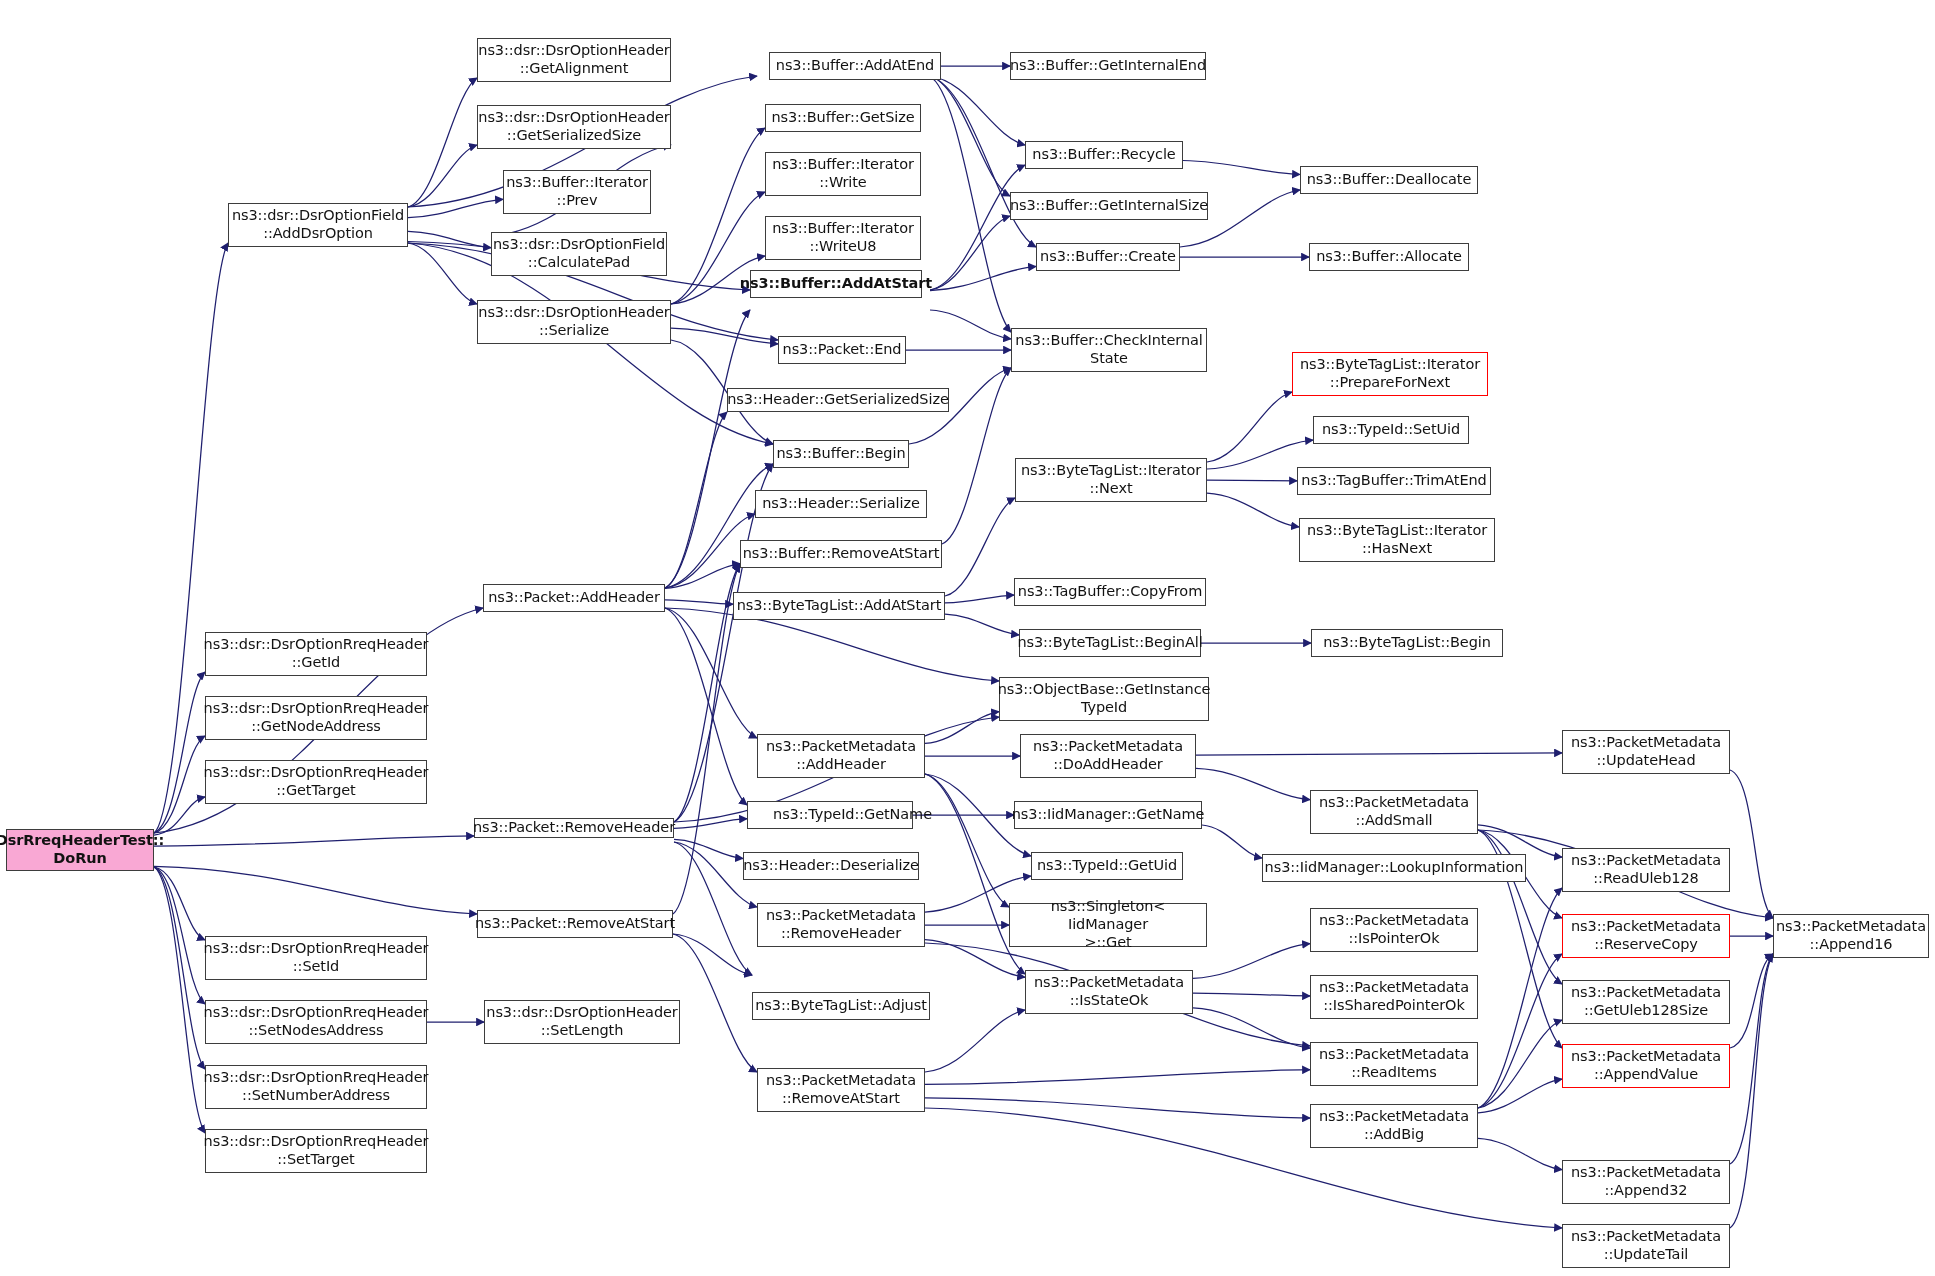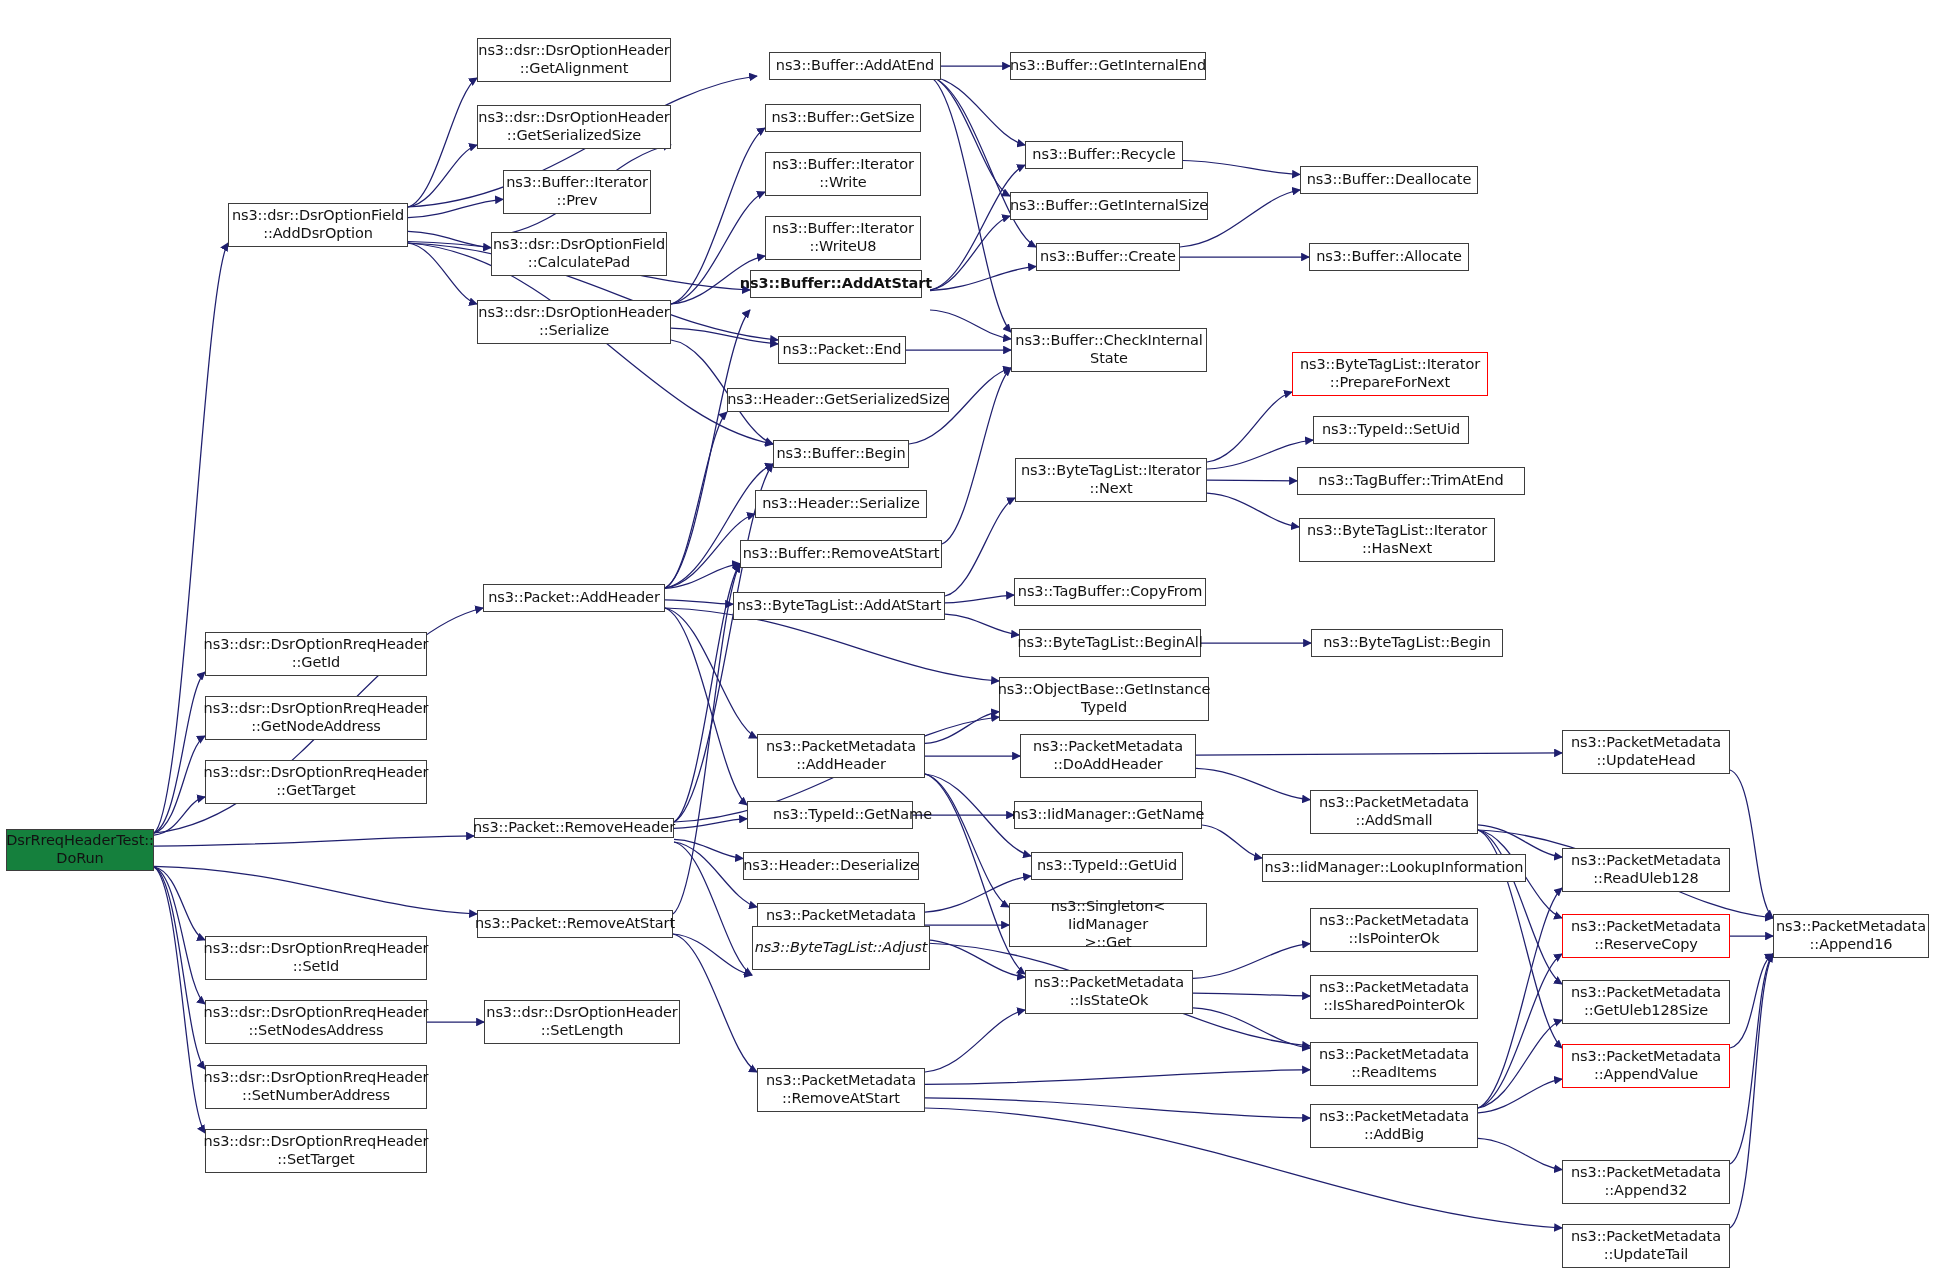--- a/index.html
+++ b/index.html
@@ -35,22 +35,23 @@
     line-height: 1.22;
     text-align: center;
     display: flex;
     align-items: center;
     justify-content: center;
     white-space: pre-line;
     letter-spacing: -0.1px;
     padding: 0 3px;
   }
   .node.root {
-    background: #15803d;
+    background: #f9a8d4;
     border-color: #3d3d3d;
+    font-weight: bold;
   }
   .node.hot {
     border-color: #ff0000;
     border-width: 1.6px;
   }
 </style>
 </head>
 <body>
 
 <div id="canvas">
@@ -199,21 +200,21 @@
       <div class="node" style="left: 1025px; top: 141px; width: 158px; height: 28px;">ns3::Buffer::Recycle</div>
       <div class="node" style="left: 1010px; top: 192px; width: 198px; height: 28px;">ns3::Buffer::GetInternalSize</div>
       <div class="node" style="left: 1036px; top: 243px; width: 144px; height: 28px;">ns3::Buffer::Create</div>
       <div class="node" style="left: 1011px; top: 328px; width: 196px; height: 44px;">ns3::Buffer::CheckInternal
 State</div>
       <div class="node" style="left: 1300px; top: 166px; width: 178px; height: 28px;">ns3::Buffer::Deallocate</div>
       <div class="node" style="left: 1309px; top: 243px; width: 160px; height: 28px;">ns3::Buffer::Allocate</div>
       <div class="node hot" style="left: 1292px; top: 352px; width: 196px; height: 44px;">ns3::ByteTagList::Iterator
 ::PrepareForNext</div>
       <div class="node" style="left: 1313px; top: 416px; width: 156px; height: 28px;">ns3::TypeId::SetUid</div>
-      <div class="node" style="left: 1297px; top: 467px; width: 228px; height: 28px;">ns3::TagBuffer::TrimAtEnd</div>
+      <div class="node" style="left: 1297px; top: 467px; width: 194px; height: 28px;">ns3::TagBuffer::TrimAtEnd</div>
       <div class="node" style="left: 1299px; top: 518px; width: 196px; height: 44px;">ns3::ByteTagList::Iterator
 ::HasNext</div>
       <div class="node" style="left: 1015px; top: 458px; width: 192px; height: 44px;">ns3::ByteTagList::Iterator
 ::Next</div>
       <div class="node" style="left: 1014px; top: 578px; width: 192px; height: 28px;">ns3::TagBuffer::CopyFrom</div>
       <div class="node" style="left: 1019px; top: 629px; width: 182px; height: 28px;">ns3::ByteTagList::BeginAll</div>
       <div class="node" style="left: 1311px; top: 629px; width: 192px; height: 28px;">ns3::ByteTagList::Begin</div>
       <div class="node" style="left: 999px; top: 677px; width: 210px; height: 44px;">ns3::ObjectBase::GetInstance
 TypeId</div>
       <div class="node" style="left: 483px; top: 584px; width: 182px; height: 28px;">ns3::Packet::AddHeader</div>
@@ -234,21 +235,21 @@
       <div class="node" style="left: 205px; top: 1065px; width: 222px; height: 44px;">ns3::dsr::DsrOptionRreqHeader
 ::SetNumberAddress</div>
       <div class="node" style="left: 205px; top: 1129px; width: 222px; height: 44px;">ns3::dsr::DsrOptionRreqHeader
 ::SetTarget</div>
       <div class="node" style="left: 757px; top: 734px; width: 168px; height: 44px;">ns3::PacketMetadata
 ::AddHeader</div>
       <div class="node" style="left: 747px; top: 801px; width: 166px; height: 28px; padding-left: 48px;">ns3::TypeId::GetName</div>
       <div class="node" style="left: 743px; top: 852px; width: 176px; height: 28px;">ns3::Header::Deserialize</div>
       <div class="node" style="left: 757px; top: 903px; width: 168px; height: 44px;">ns3::PacketMetadata
 ::RemoveHeader</div>
-      <div class="node" style="left: 752px; top: 926px; width: 178px; height: 44px; font-style: italic;">ns3::ByteTagList::Adjust</div>
+      <div class="node" style="left: 752px; top: 992px; width: 178px; height: 28px;">ns3::ByteTagList::Adjust</div>
       <div class="node" style="left: 757px; top: 1068px; width: 168px; height: 44px;">ns3::PacketMetadata
 ::RemoveAtStart</div>
       <div class="node" style="left: 1020px; top: 734px; width: 176px; height: 44px;">ns3::PacketMetadata
 ::DoAddHeader</div>
       <div class="node" style="left: 1014px; top: 801px; width: 188px; height: 28px;">ns3::IidManager::GetName</div>
       <div class="node" style="left: 1031px; top: 852px; width: 152px; height: 28px;">ns3::TypeId::GetUid</div>
       <div class="node" style="left: 1009px; top: 903px; width: 198px; height: 44px;">ns3::Singleton&lt; IidManager
 &gt;::Get</div>
       <div class="node" style="left: 1025px; top: 970px; width: 168px; height: 44px;">ns3::PacketMetadata
 ::IsStateOk</div>

